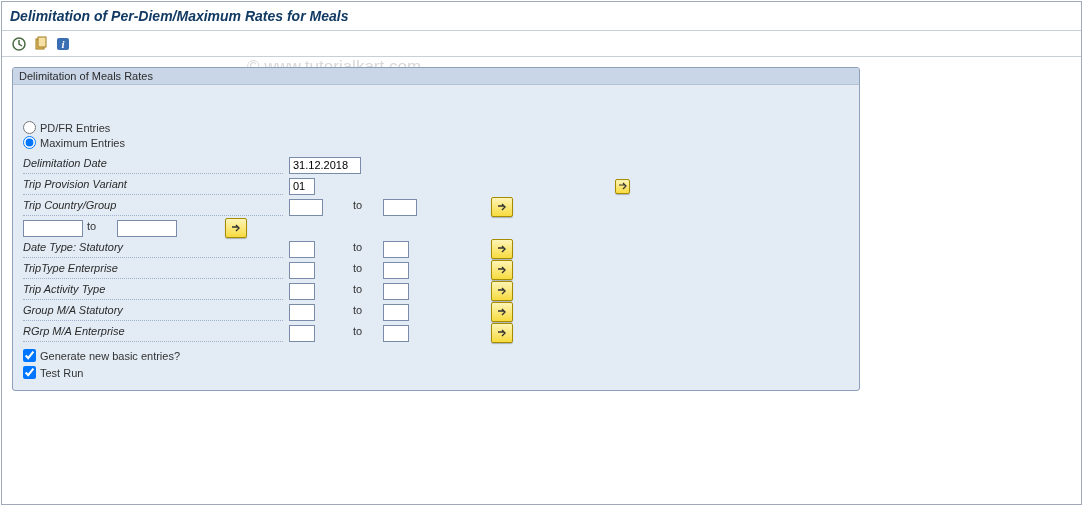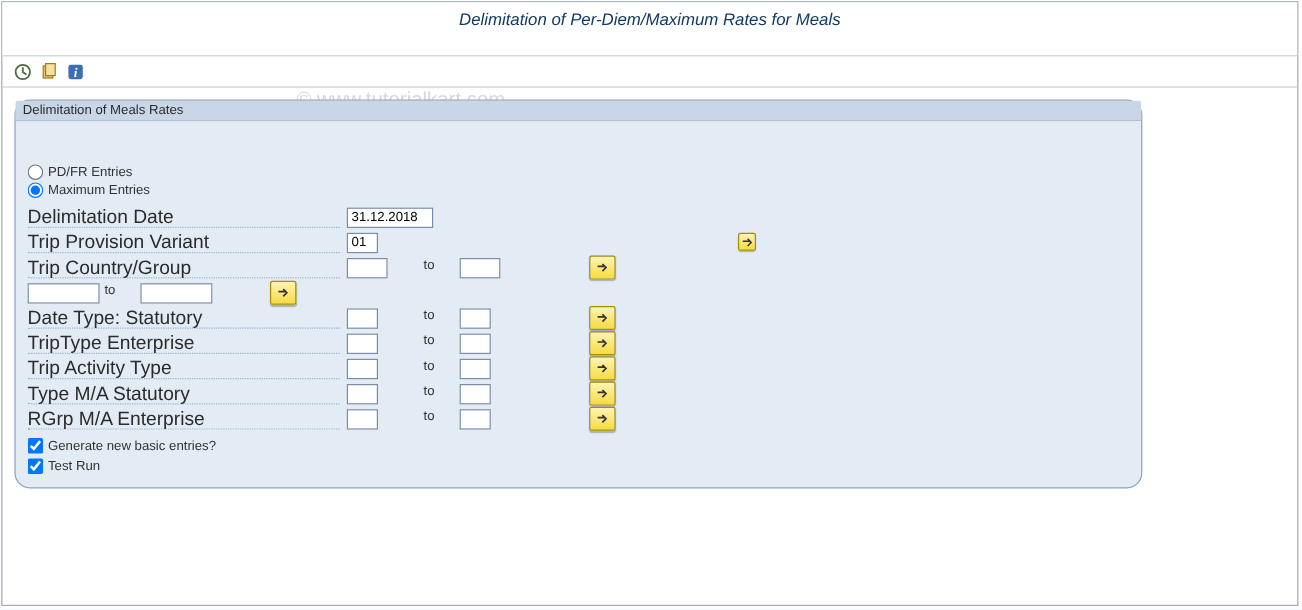--- a/index.html
+++ b/index.html
@@ -13,28 +13,27 @@
       height: 508px;
       position: relative;
     }
     .outer {
       border: 1px solid #9fa9b7;
       width: 1081px;
       height: 504px;
       margin: 1px;
     }
     .title-bar {
-      padding: 6px 8px 22px 8px;
-      font-weight: normal;
+      padding: 6px 8px 6px 8px;
+      font-weight: bold;
       font-style: italic;
       font-size: 14px;
       color: #123a63;
       border-bottom: 1px solid #c8cfd9;
       background: #ffffff;
-      text-align: center;
     }
     .toolbar {
       padding: 4px 8px;
       display: flex;
       align-items: center;
       gap: 4px;
       border-bottom: 1px solid #c8cfd9;
       position: relative;
       height: 26px;
     }
@@ -45,22 +44,22 @@
       align-items: center;
       justify-content: center;
       cursor: pointer;
     }
     .content {
       padding: 10px;
     }
     .group {
       border: 1px solid #8ea0ba;
       background: #e3ebf4;
-      border-radius: 13px;
-      width: 940px;
+      border-radius: 3px;
+      width: 848px;
       height: 324px;
       position: relative;
     }
     .group-title {
       background: #c9d6e8;
       padding: 2px 6px;
       border-bottom: 1px solid #b3c1d4;
       border-radius: 2px 2px 0 0;
       color: #2b2b2b;
       font-size: 11px;
@@ -71,25 +70,26 @@
     }
     .row {
       display: flex;
       align-items: center;
       min-height: 20px;
       margin-bottom: 1px;
     }
     .label {
       width: 260px;
       color: #2b2b2b;
-      font-size: 16px;
+      font-size: 11px;
       border-bottom: 1px dotted #9cb1cc;
       margin-right: 6px;
       padding-top: 1px;
       height: 18px;
+      font-style: italic;
     }
     input[type="text"] {
       height: 17px;
       border: 1px solid #7a8ca7;
       font-size: 11px;
       padding: 1px 3px;
       background: #fff;
     }
     .in-date { width: 72px; }
     .in-short { width: 26px; }
@@ -276,21 +276,21 @@
               <input type="text" class="in-short" style="">
             </div>
           <div class="btn-col"><span class="yellow-btn">
                 <svg width="12" height="12" viewBox="0 0 12 12">
                   <path d="M2 5 h6 M6 3 l3 3 l-3 3" stroke="#333" stroke-width="1.4" fill="none"></path>
                 </svg>
               </span></div>
         </div>
 
         <div class="row">
-          <div class="label">Type M/A Statutory</div>
+          <div class="label">Group M/A Statutory</div>
           <div class="from-col"><input type="text" class="in-short" style=""></div>
           <div class="to-col">
               <span class="to-label">to</span>
               <input type="text" class="in-short" style="">
             </div>
           <div class="btn-col"><span class="yellow-btn">
                 <svg width="12" height="12" viewBox="0 0 12 12">
                   <path d="M2 5 h6 M6 3 l3 3 l-3 3" stroke="#333" stroke-width="1.4" fill="none"></path>
                 </svg>
               </span></div>

